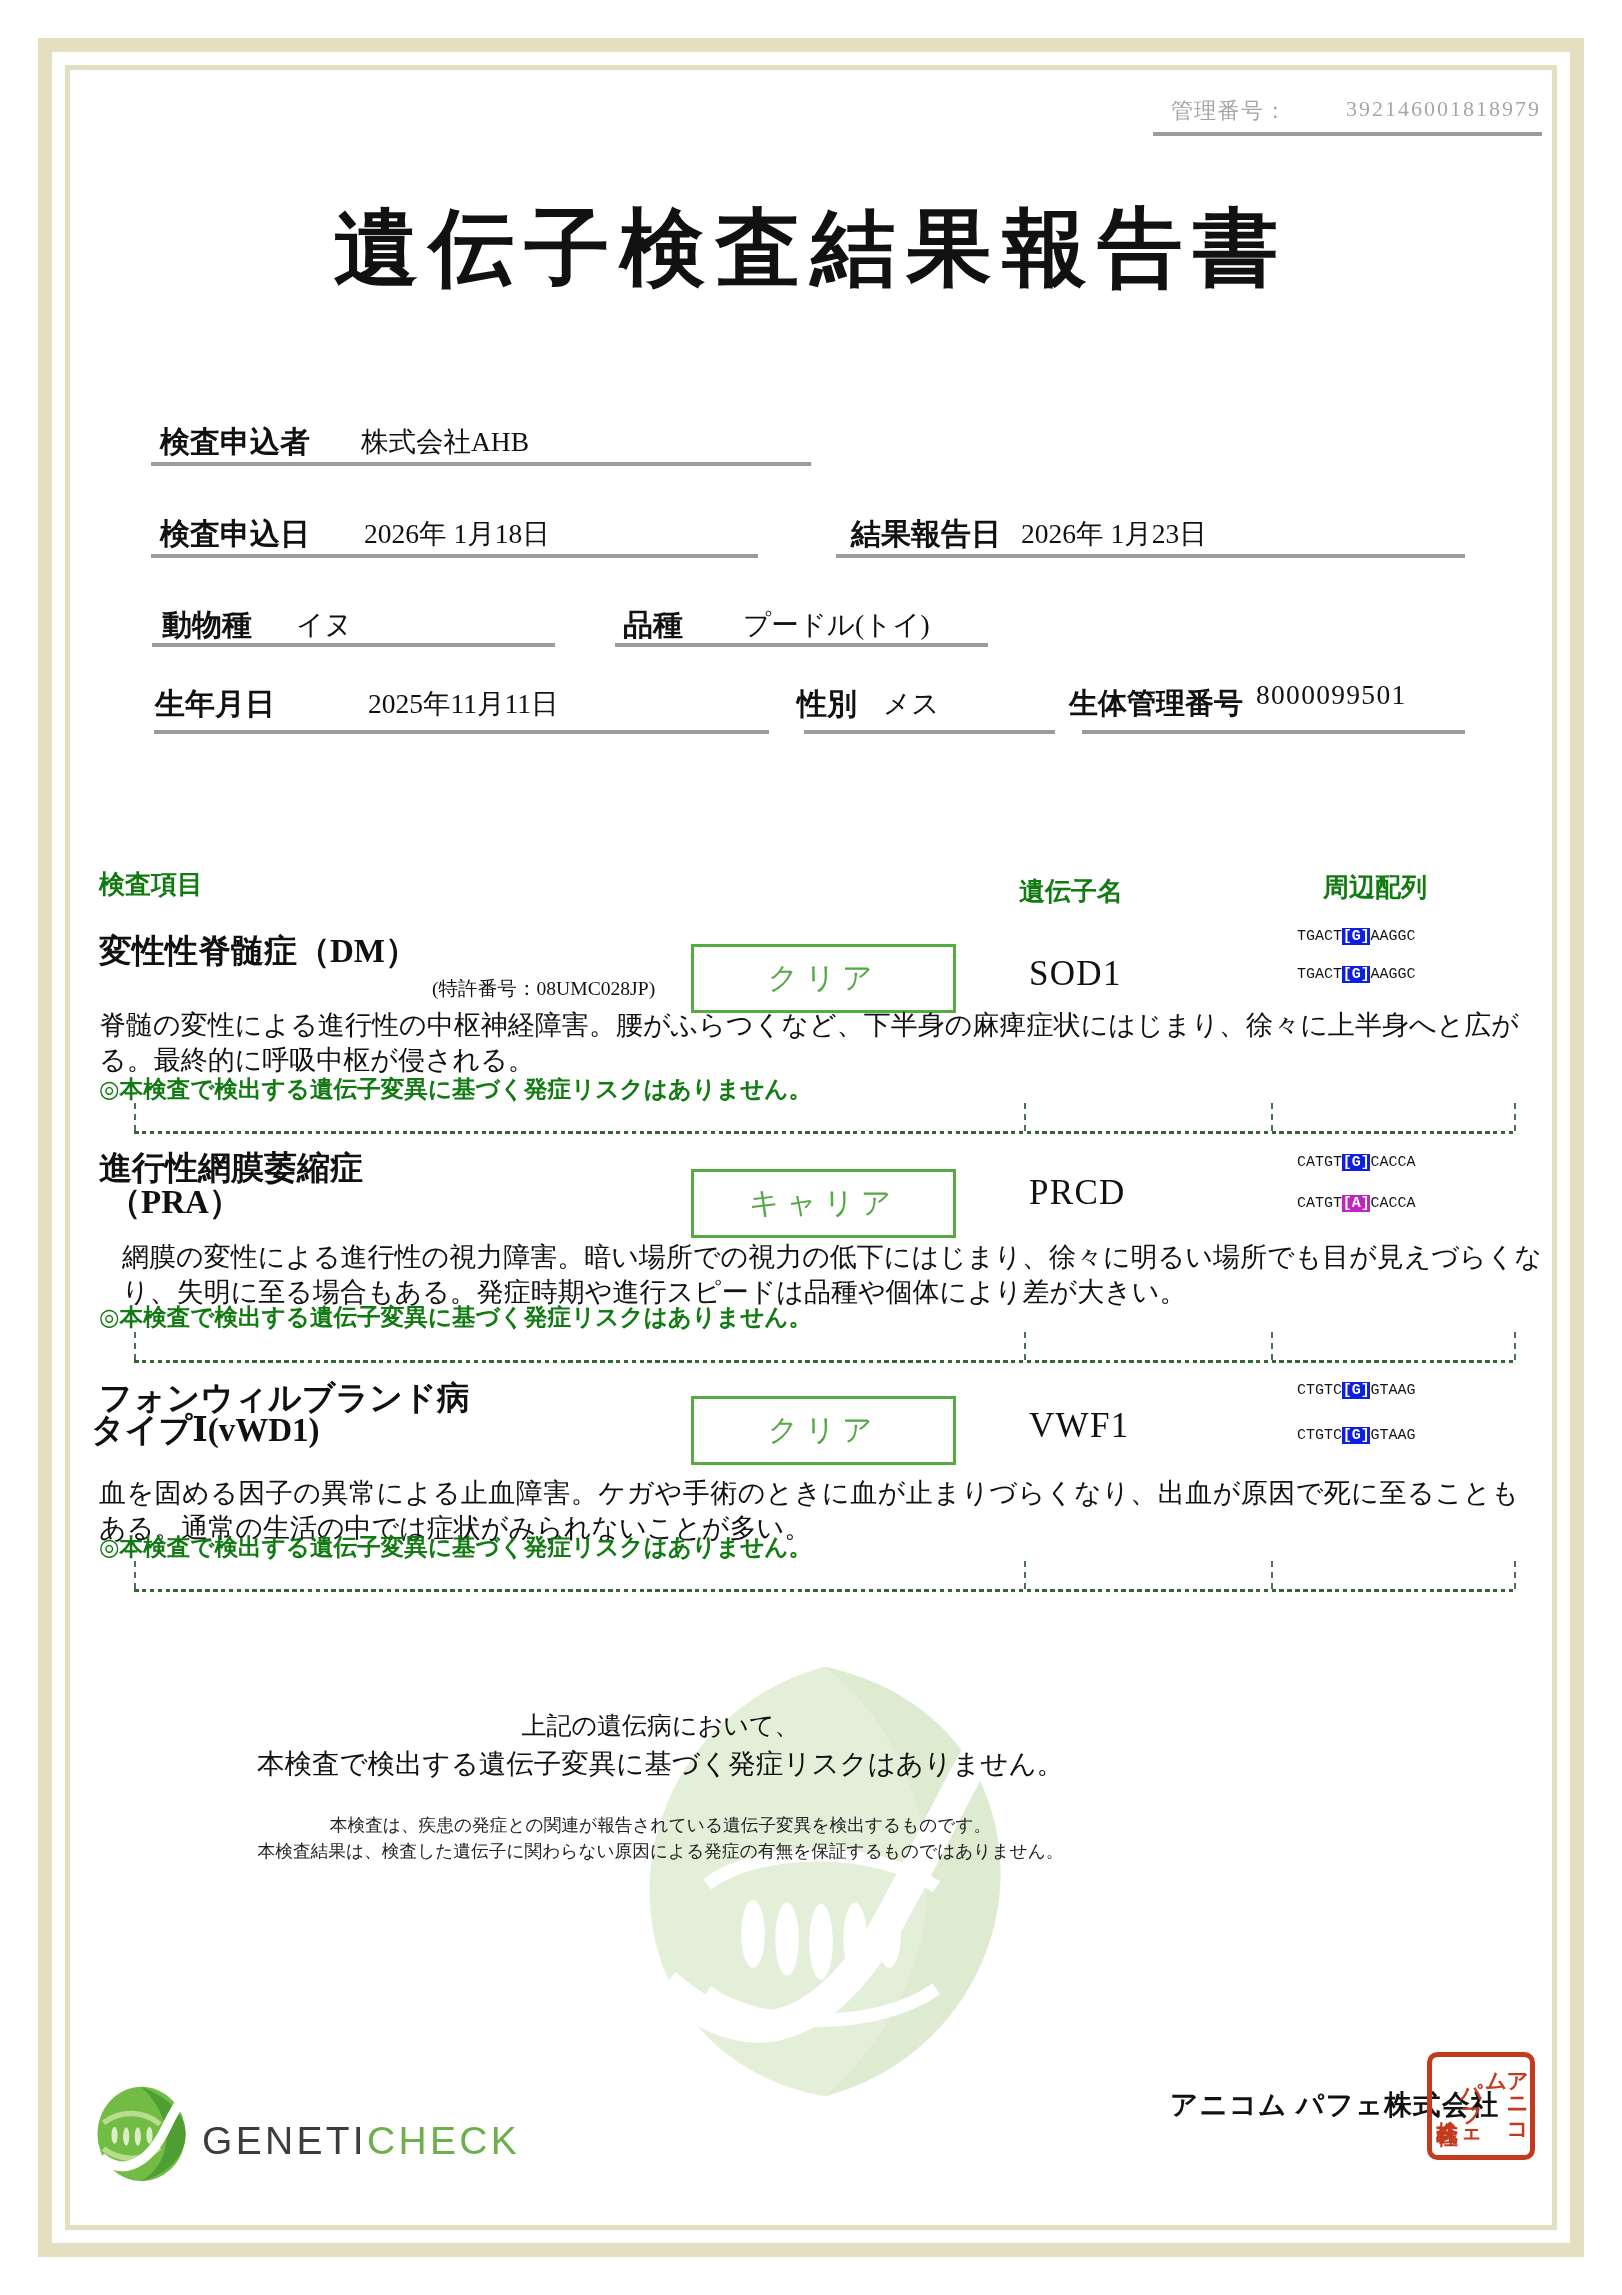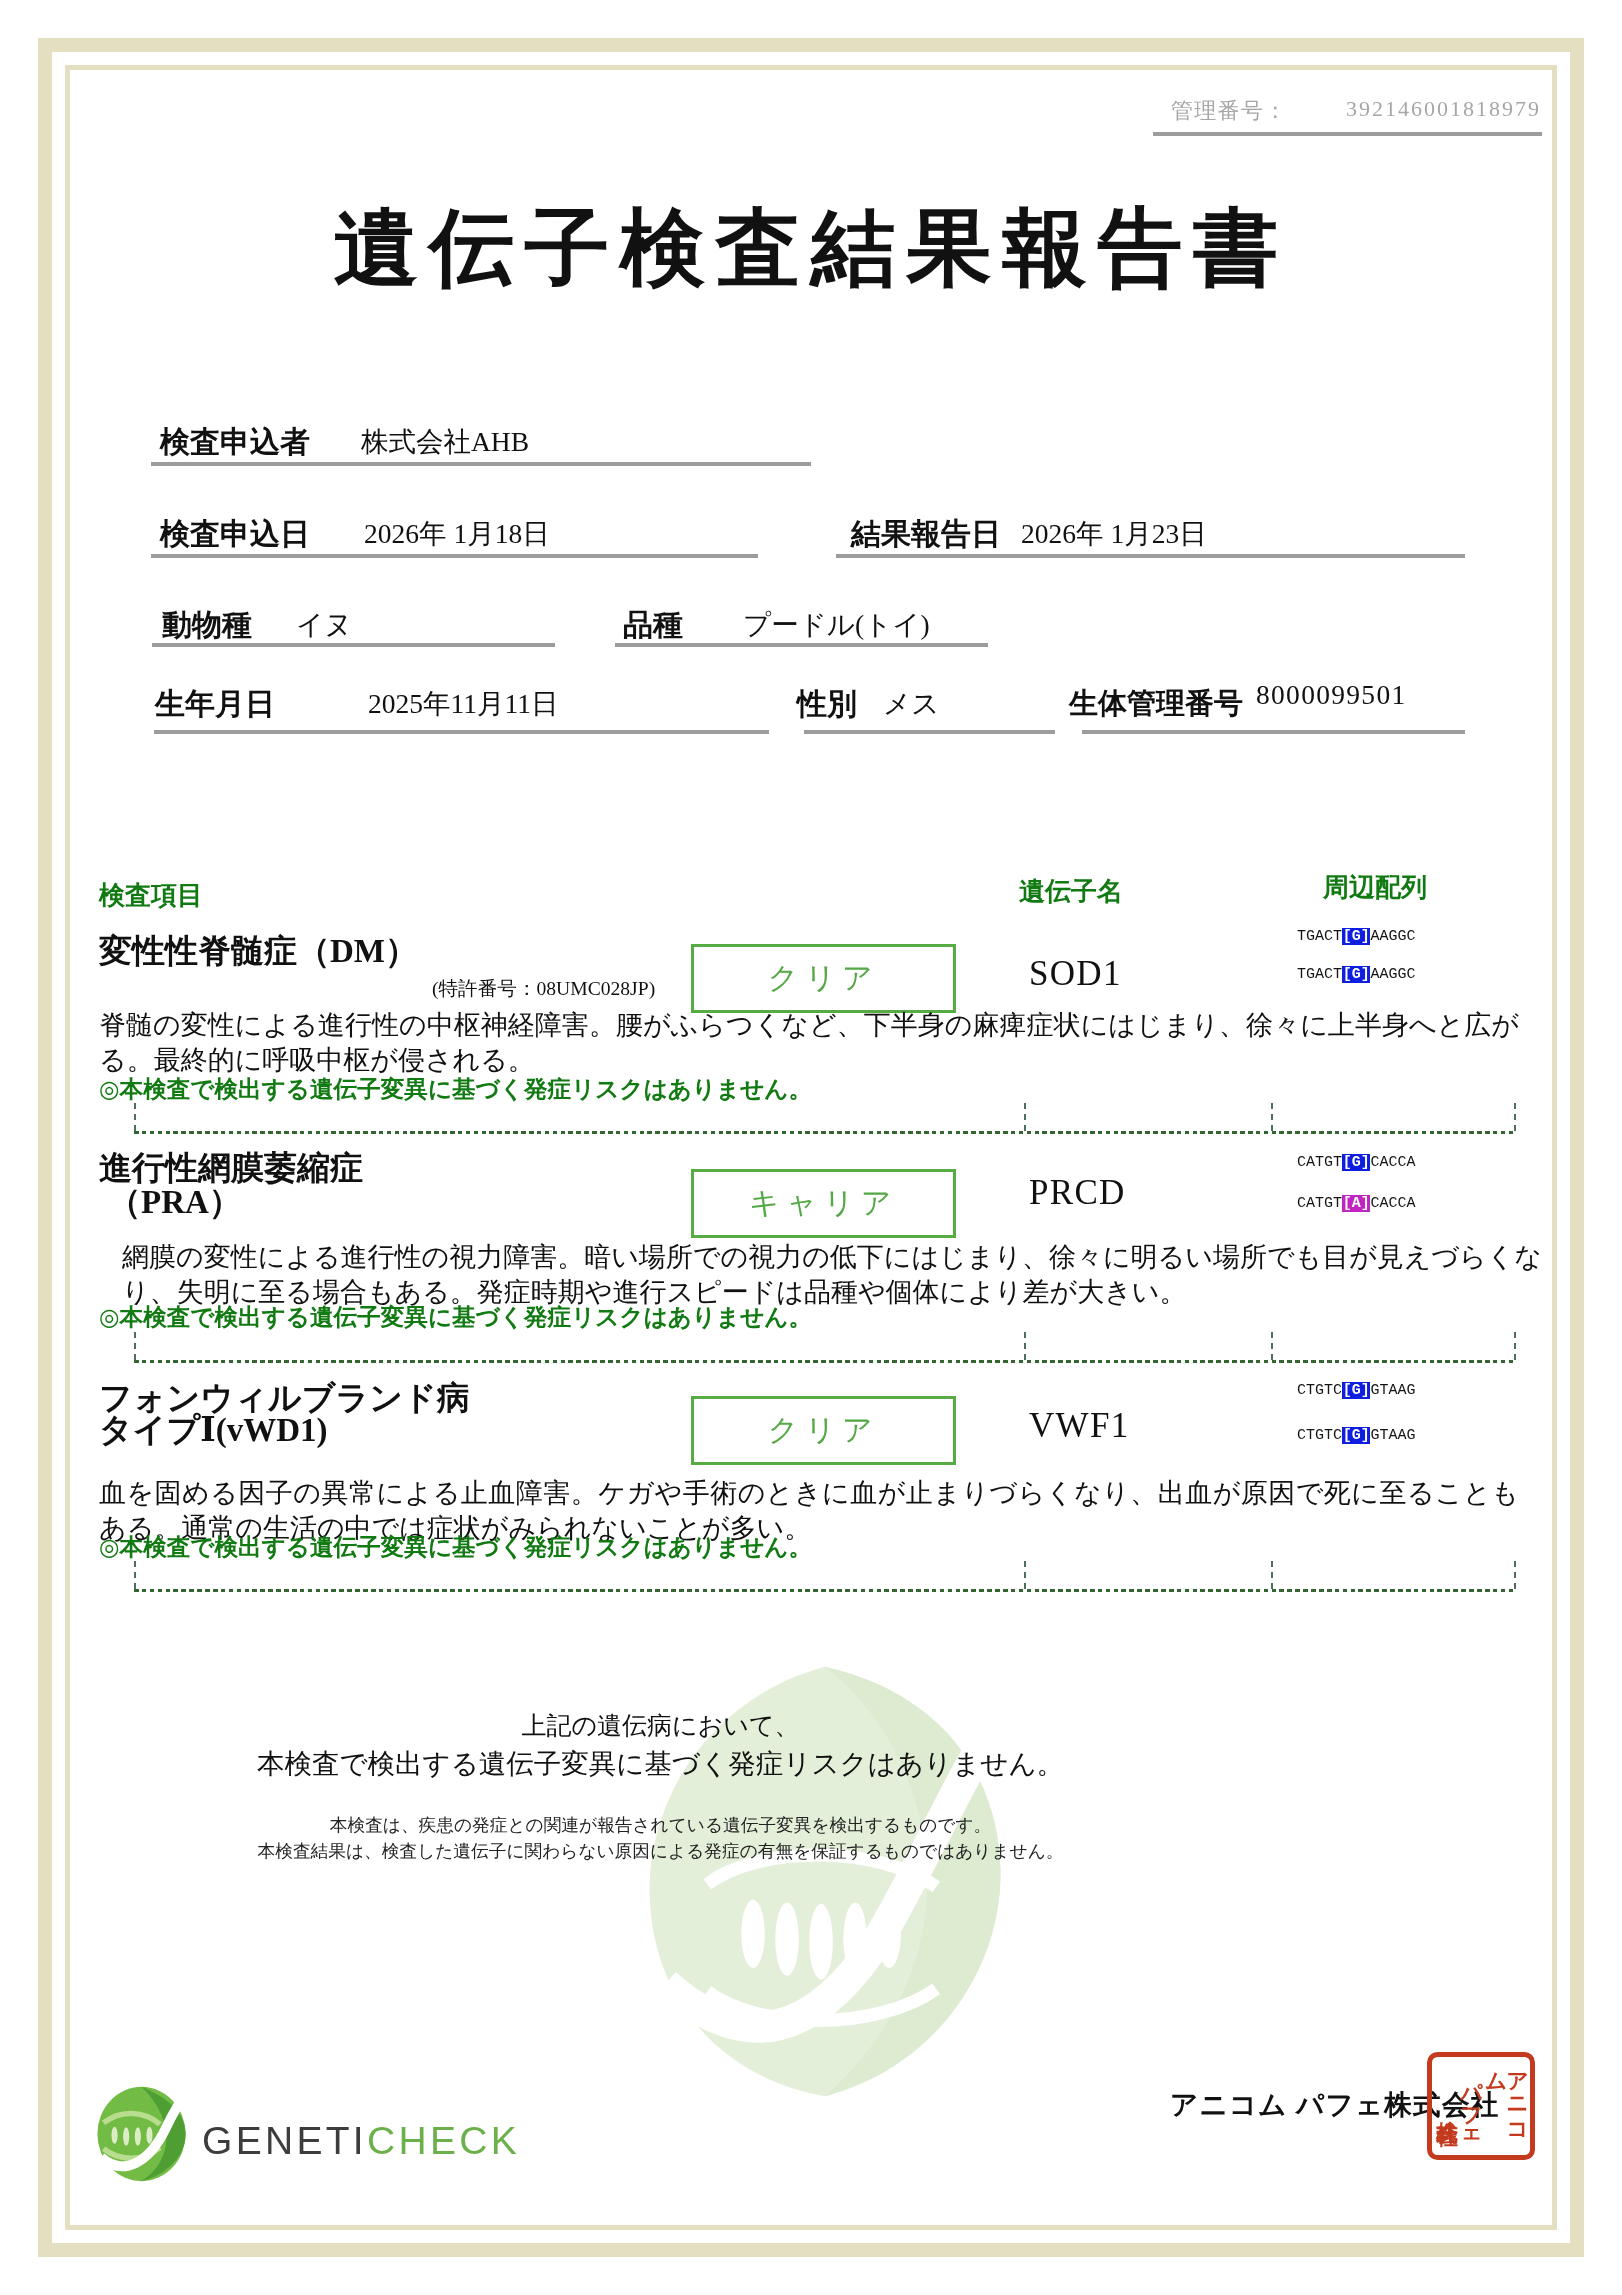--- a/index.html
+++ b/index.html
@@ -107,21 +107,21 @@
   <div class="abs lbl" style="left:155px;top:684px;">生年月日</div>
   <div class="abs val" style="left:368px;top:686px;">2025年11月11日</div>
   <div class="abs uline" style="left:154px;top:730px;width:615px;"></div>
   <div class="abs lbl" style="left:797px;top:684px;">性別</div>
   <div class="abs val" style="left:883px;top:686px;">メス</div>
   <div class="abs uline" style="left:804px;top:730px;width:251px;"></div>
   <div class="abs lbl" style="left:1069px;top:684px;font-size:29px;">生体管理番号</div>
   <div class="abs val" style="left:1256px;top:679px;letter-spacing:1.3px;">8000099501</div>
   <div class="abs uline" style="left:1082px;top:730px;width:383px;"></div>
 
-  <div class="abs ghead" style="left:99px;top:867px;margin-top:11px;">検査項目</div>
+  <div class="abs ghead" style="left:99px;top:867px;">検査項目</div>
   <div class="abs ghead" style="left:1019px;top:874px;">遺伝子名</div>
   <div class="abs ghead" style="left:1323px;top:870px;">周辺配列</div>
 
   <div class="abs disease" style="left:99px;top:929px;">変性性脊髄症（DM）</div>
   <div class="abs patent" style="left:432px;top:975px;">(特許番号：08UMC028JP)</div>
   <div class="abs result-box" style="left:691px;top:944px;">
     <span class="result-label">クリア</span>
   </div>
   <div class="abs gene" style="left:1029px;top:954px;">SOD1</div>
   <div class="abs seq mono" style="left:1297px;top:928px;">
@@ -152,21 +152,21 @@
   </div>
   <div class="abs desc" style="left:99px;top:1240px;margin-left:23px;">網膜の変性による進行性の視力障害。暗い場所での視力の低下にはじまり、徐々に明るい場所でも目が見えづらくなり、失明に至る場合もある。発症時期や進行スピードは品種や個体により差が大きい。</div>
   <div class="abs risk" style="left:99px;top:1301px;">◎本検査で検出する遺伝子変異に基づく発症リスクはありません。</div>
   <div class="abs tick" style="left:134px;top:1332px;"></div>
   <div class="abs tick" style="left:1024px;top:1332px;"></div>
   <div class="abs tick" style="left:1271px;top:1332px;"></div>
   <div class="abs tick" style="left:1514px;top:1332px;"></div>
   <div class="abs dotline" style="left:134px;top:1360px;"></div>
 
   <div class="abs disease" style="left:99px;top:1376px;">フォンウィルブランド病</div>
-  <div class="abs disease" style="left:99px;top:1408px;">タイプⅠ(vWD1)</div>
+  <div class="abs disease" style="left:91px;top:1408px;">タイプⅠ(vWD1)</div>
   <div class="abs result-box" style="left:691px;top:1396px;">
     <span class="result-label">クリア</span>
   </div>
   <div class="abs gene" style="left:1029px;top:1406px;">VWF1</div>
   <div class="abs seq mono" style="left:1297px;top:1382px;">
     <span>CTGTC</span><span class="al" style="background-color: rgb(15, 31, 223);">[G]</span><span>GTAAG</span>
   </div>
   <div class="abs seq mono" style="left:1297px;top:1427px;">
     <span>CTGTC</span><span class="al" style="background-color: rgb(15, 31, 223);">[G]</span><span>GTAAG</span>
   </div>

